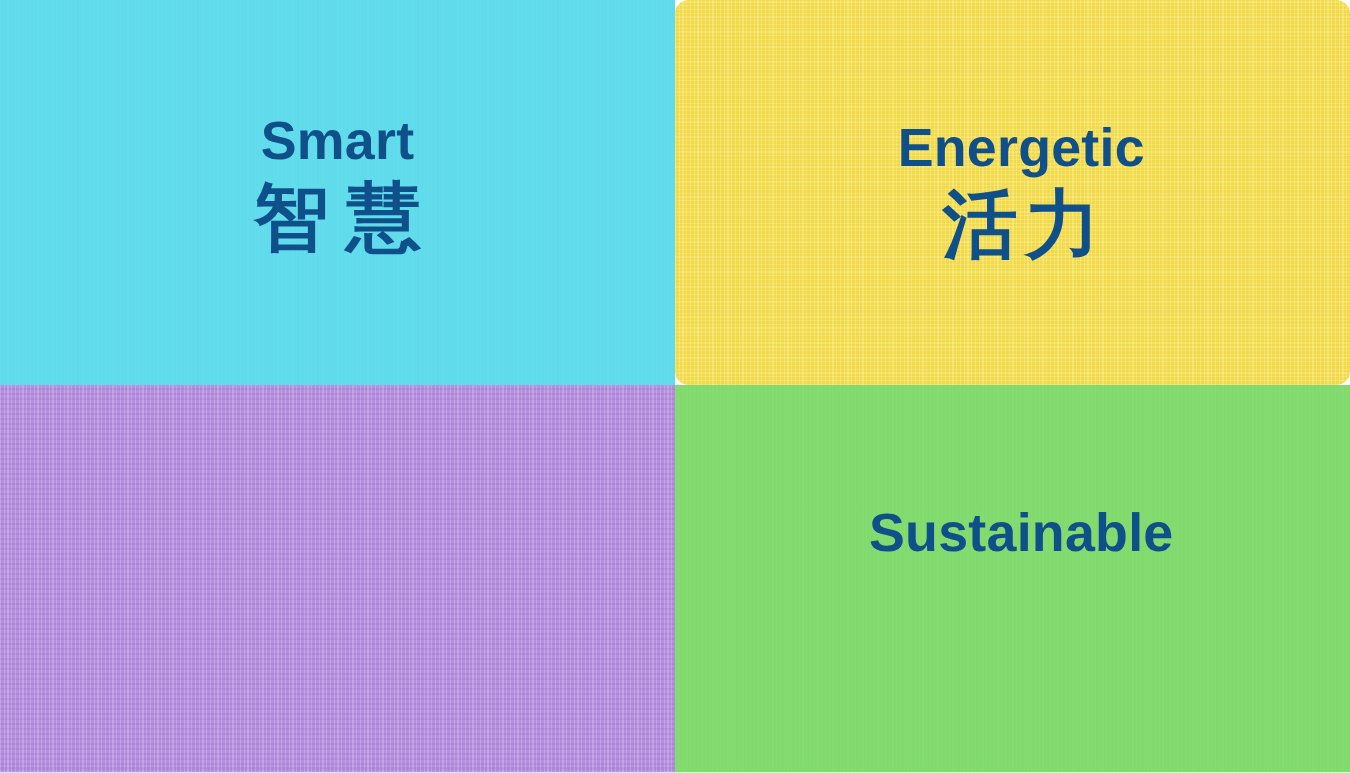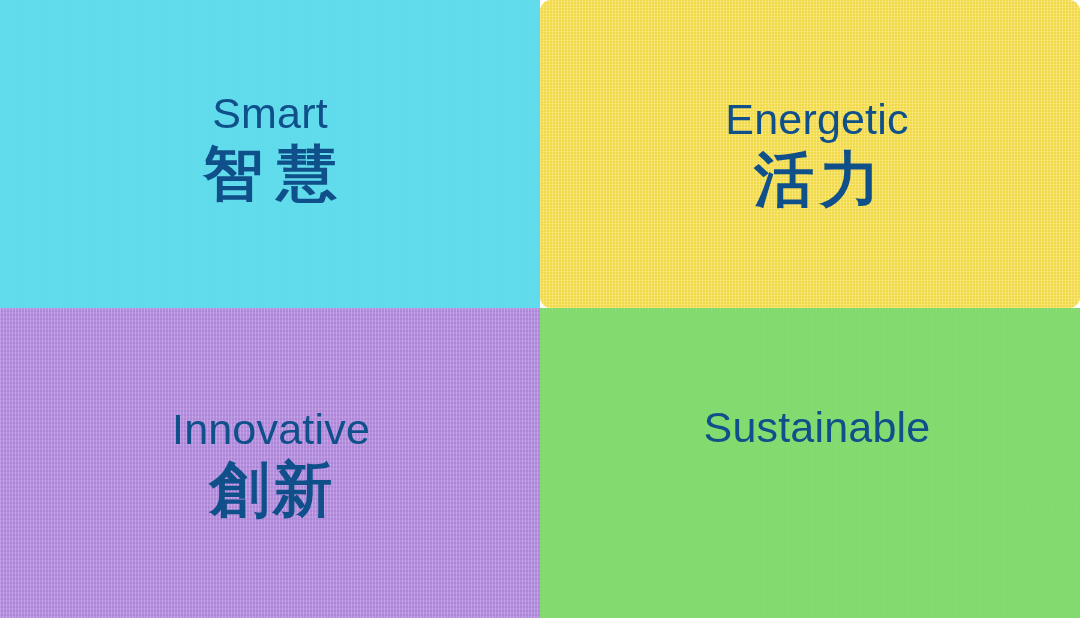--- a/index.html
+++ b/index.html
@@ -58,21 +58,21 @@
     position: relative;
     z-index: 2;
     display: flex;
     flex-direction: column;
     align-items: center;
     text-align: center;
     line-height: 1;
   }
   .en {
     font-size: 43px;
-    font-weight: 400;
+    font-weight: 700;
     letter-spacing: .2px;
     white-space: nowrap;
     text-align: right;
   }
   .cjk {
     font-size: 60px;
     font-weight: 700;
     letter-spacing: 4px;
     margin-top: 9px;
     white-space: nowrap;
@@ -104,24 +104,20 @@
   <section class="quad energetic" style="background-color: rgb(249, 225, 79); border-radius: 11px;">
     <div class="texture"></div>
     <div class="label-stack">
       <div class="en">Energetic</div>
       <div class="cjk">活力</div>
     </div>
   </section>
 
   <section class="quad innovative" style="background-color: rgb(180, 139, 224);">
     <div class="texture"></div>
-    <div class="label-stack">
-      <div class="en">Innovative</div>
-      <div class="cjk">創新</div>
-    </div>
   </section>
 
   <section class="quad sustainable" style="background-color: rgb(130, 219, 110);">
     <div class="texture"></div>
     <div class="label-stack">
       <div class="en">Sustainable</div>
     </div>
   </section>
 
 </div>

